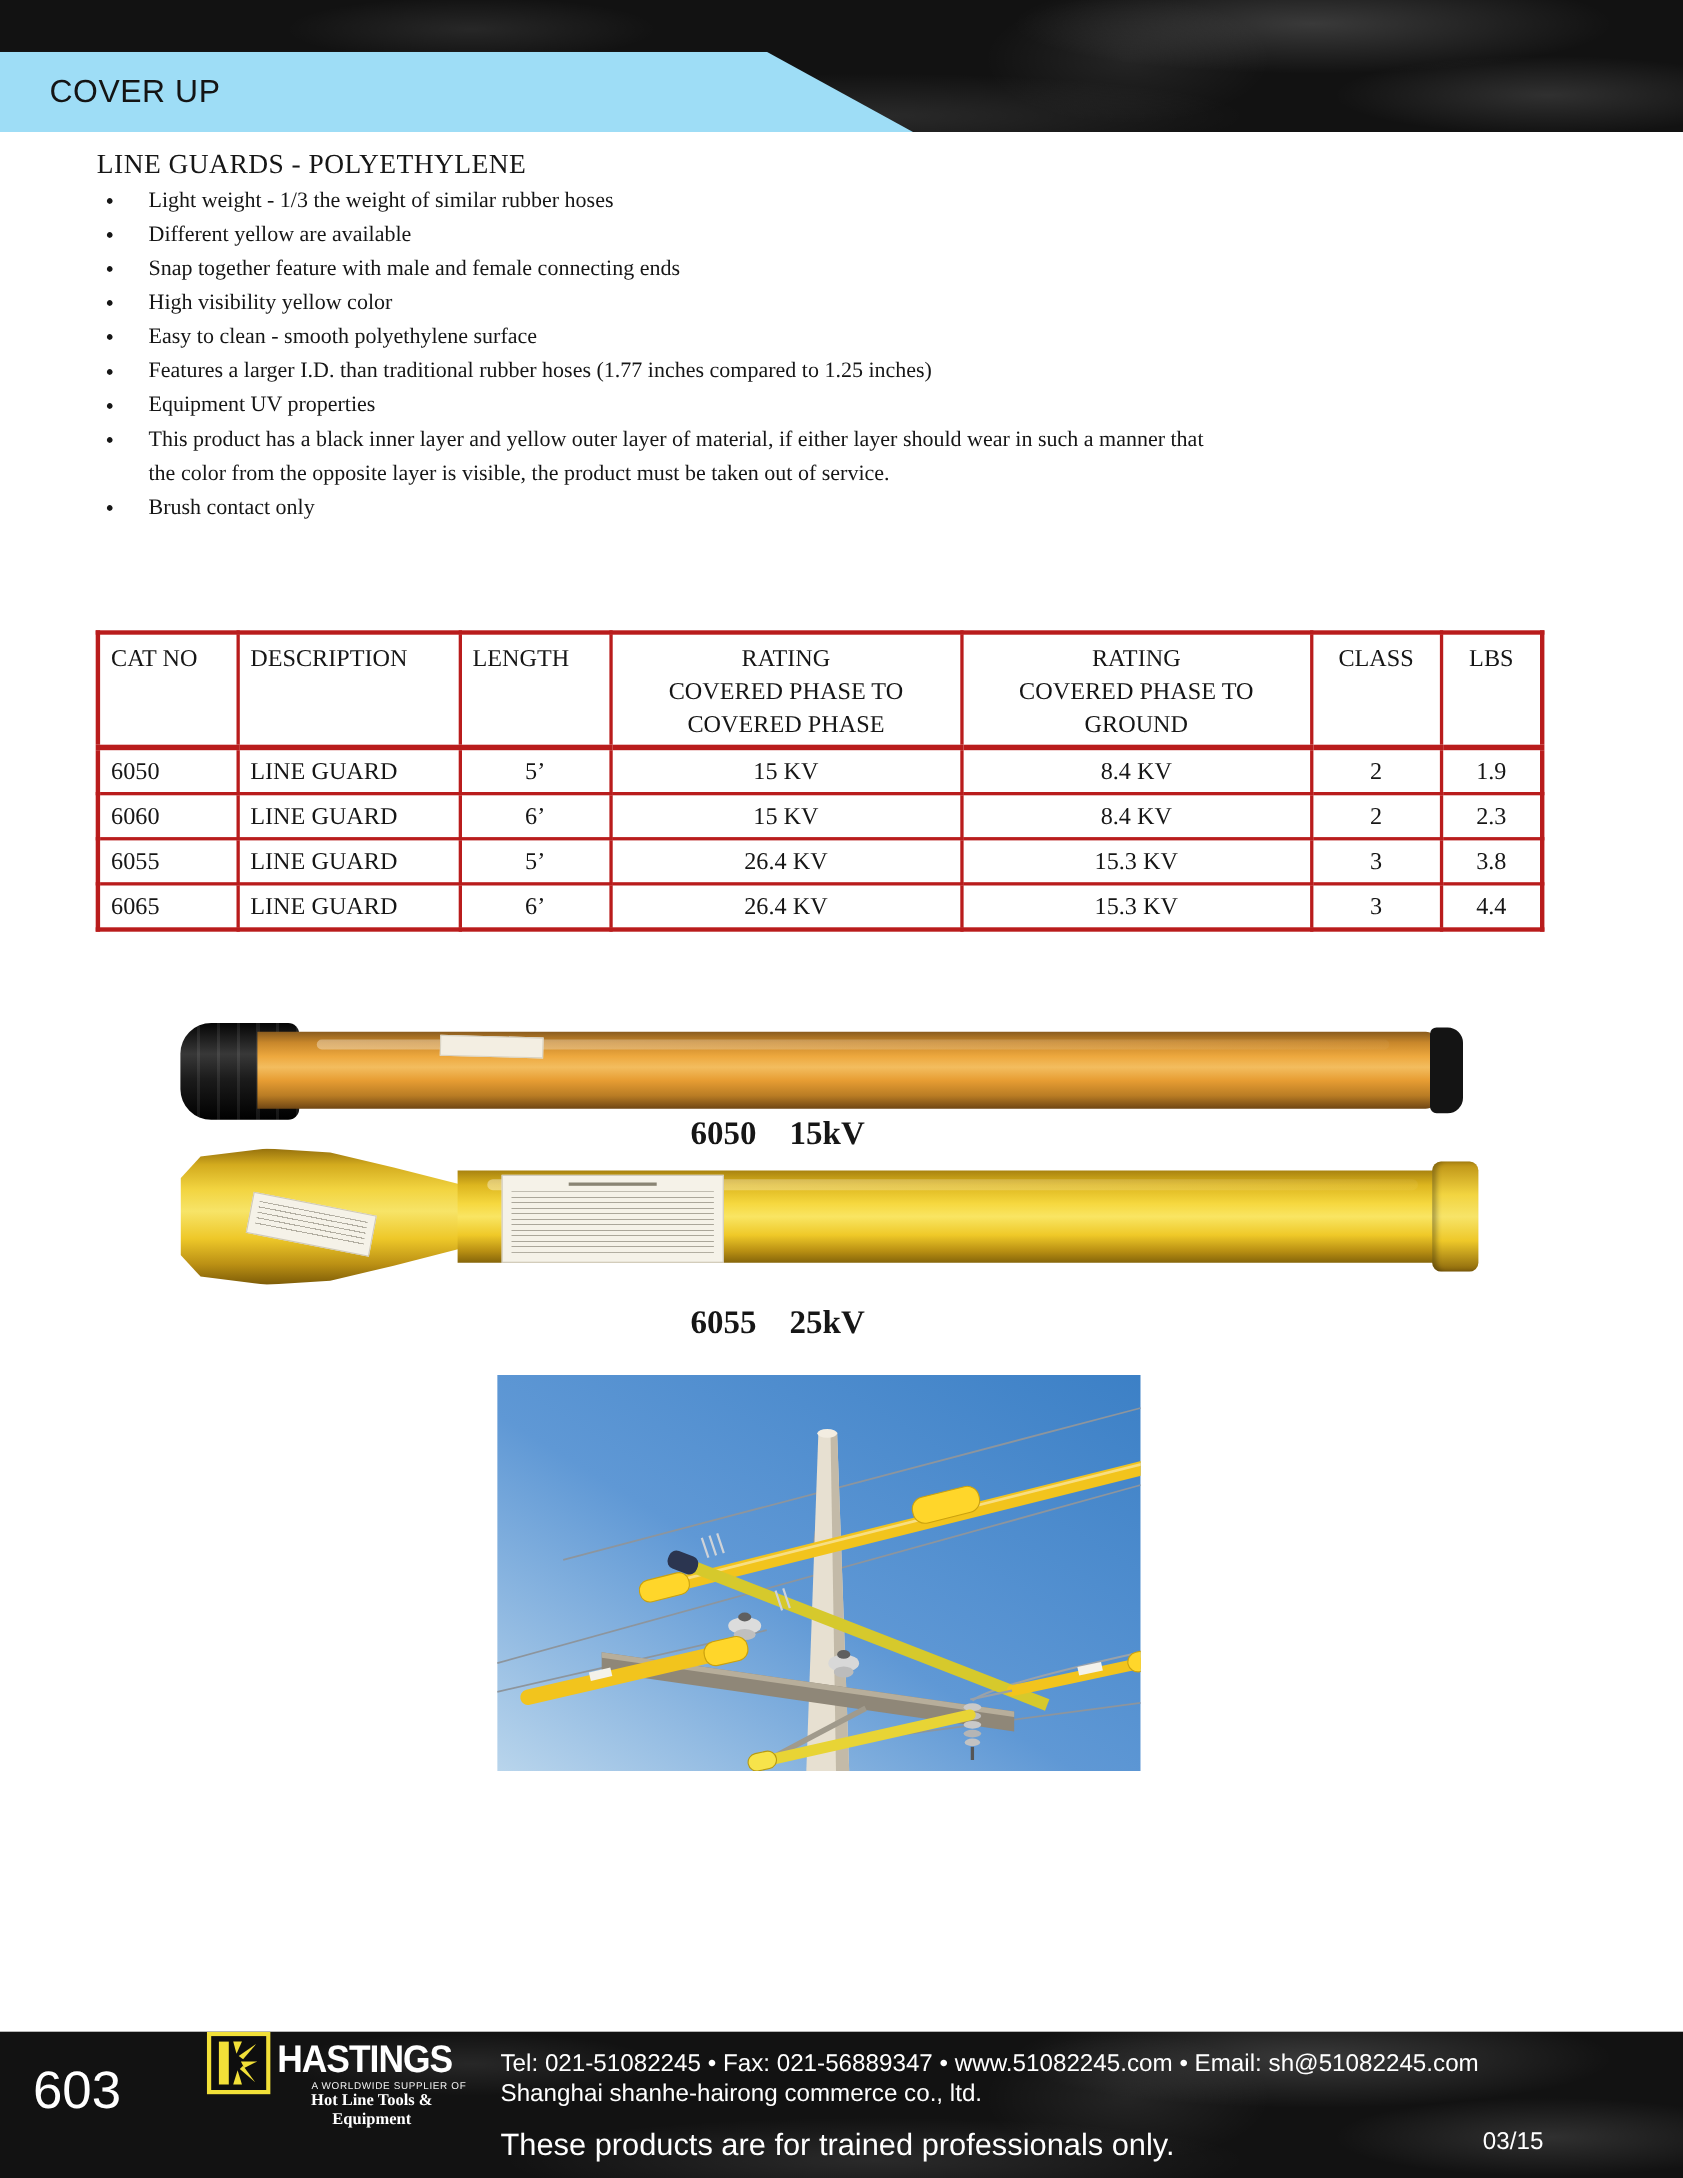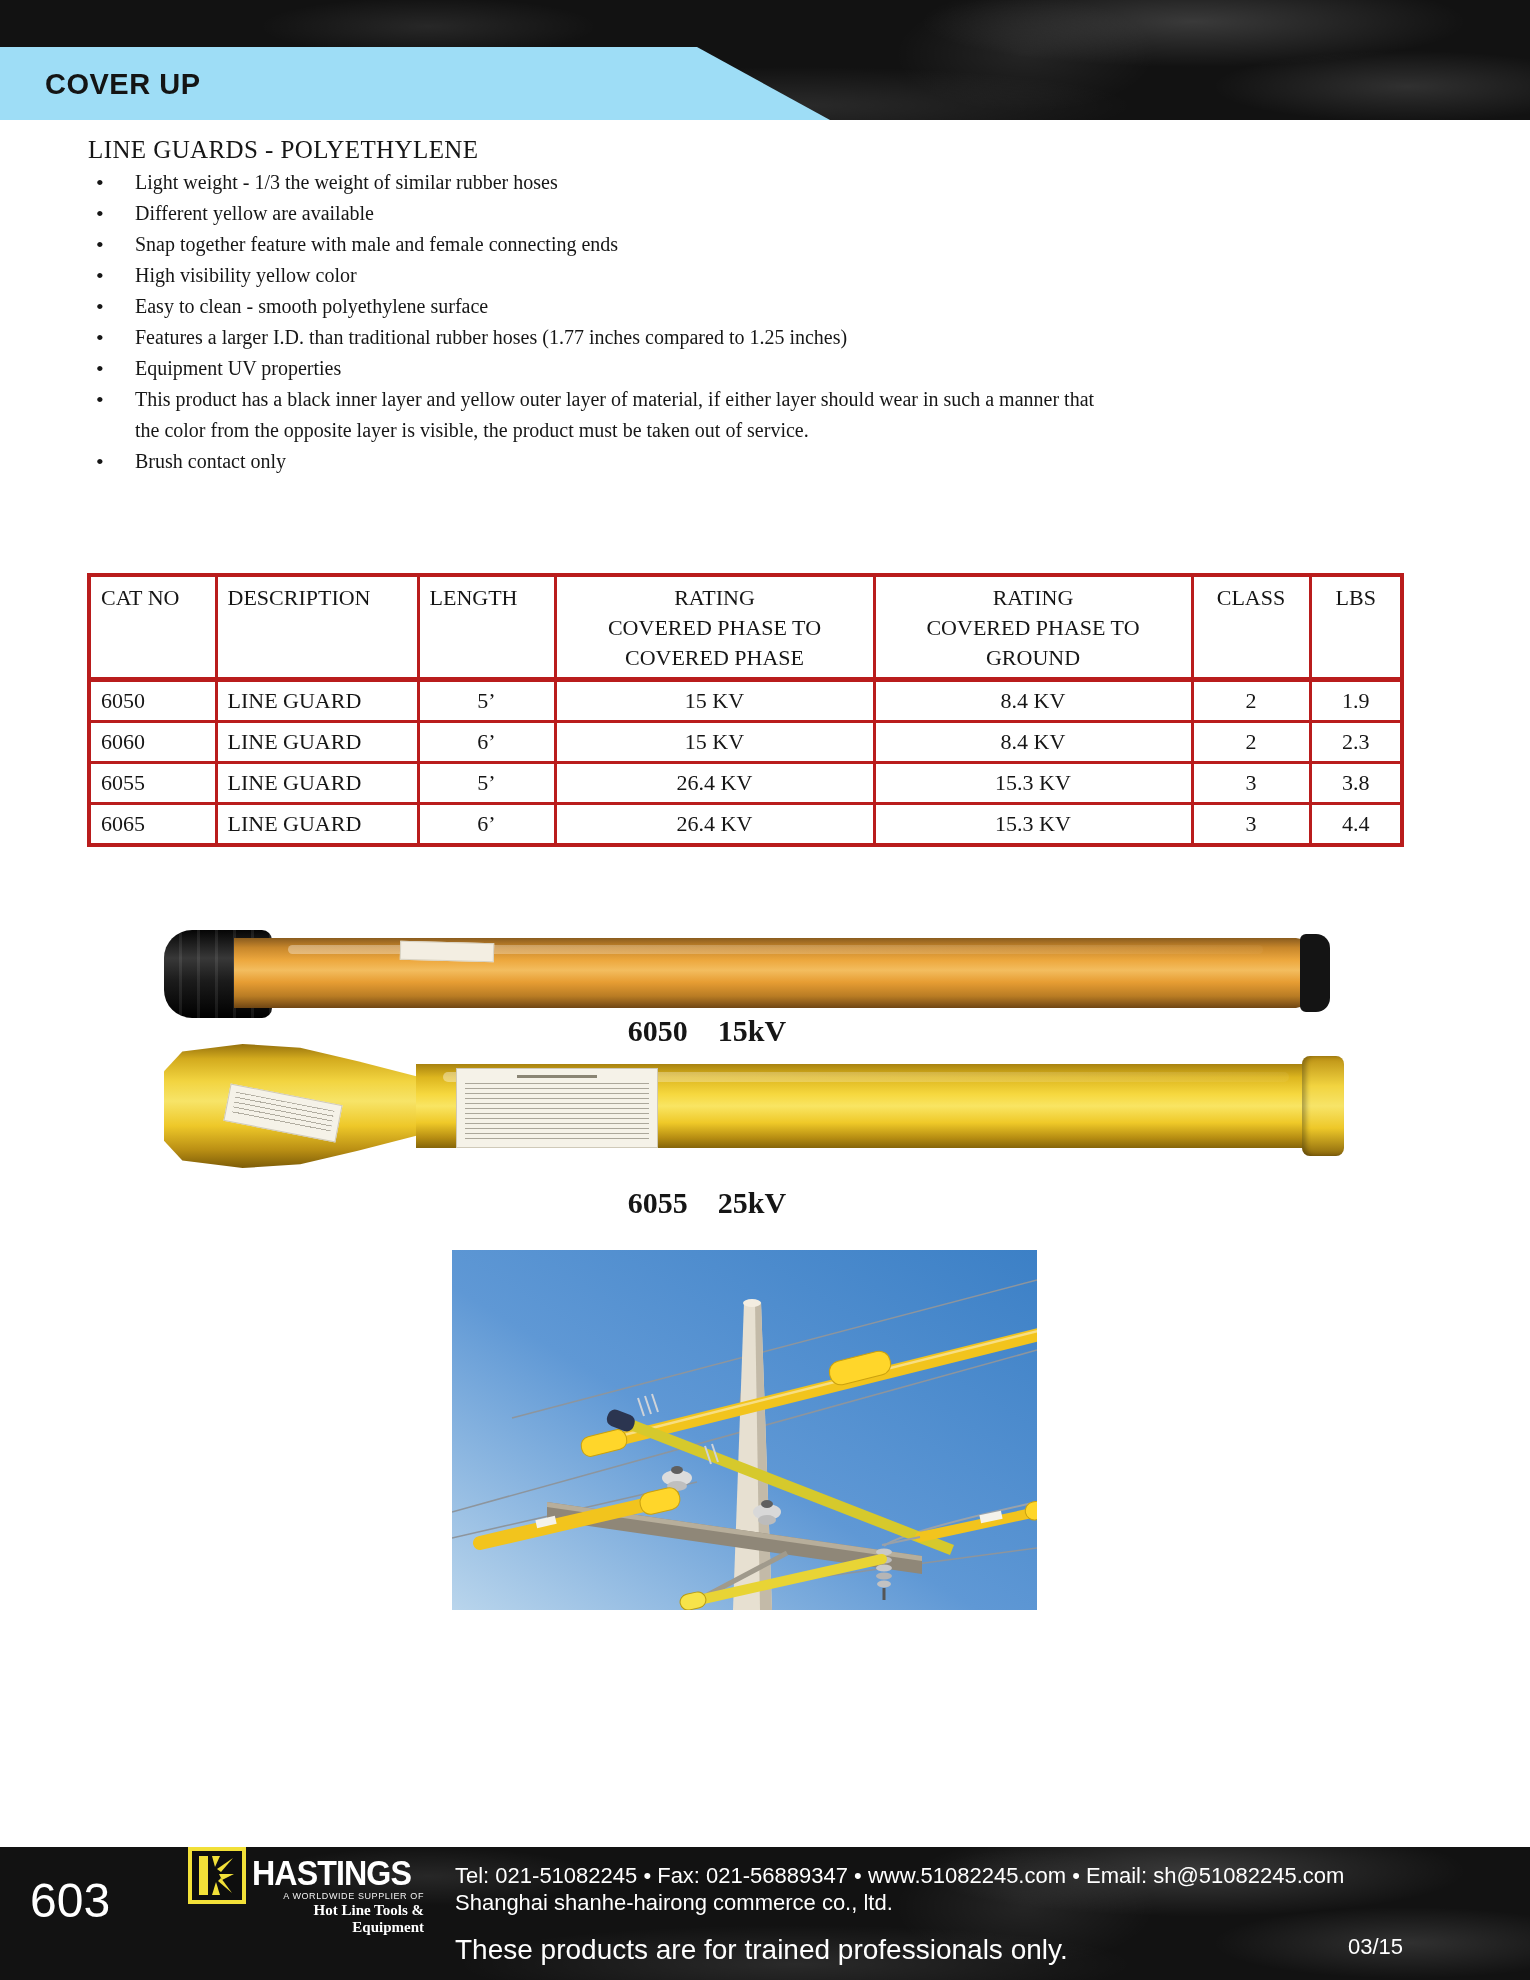--- a/index.html
+++ b/index.html
@@ -12,21 +12,21 @@
       radial-gradient(ellipse 420px 70px at 78% 18%, rgba(255,255,255,.17), transparent 65%),
       radial-gradient(ellipse 300px 55px at 92% 72%, rgba(255,255,255,.13), transparent 65%),
       radial-gradient(ellipse 520px 60px at 52% 88%, rgba(255,255,255,.10), transparent 65%),
       radial-gradient(ellipse 260px 45px at 28% 22%, rgba(255,255,255,.09), transparent 65%),
       radial-gradient(ellipse 200px 90px at 67% 45%, rgba(255,255,255,.08), transparent 65%);}
 
   .top-strip{position:absolute;left:0;top:0;width:1530px;height:120px;}
   .banner{position:absolute;left:0;top:47px;width:830px;height:73px;background:#9EDDF6;
           clip-path:polygon(0 0,697px 0,830px 100%,0 100%);}
   .banner-title{position:absolute;left:45px;top:50%;transform:translateY(-50%);
-          font-family:"Liberation Sans",sans-serif;font-weight:bold;font-size:29px;
+          font-family:"Liberation Sans",sans-serif;font-weight:normal;font-size:29px;
           letter-spacing:.5px;color:#141414;}
 
   
   .heading{position:absolute;left:88px;top:136px;margin:0;font-size:25px;font-weight:normal;
            letter-spacing:.4px;}
   .bullets{position:absolute;left:88px;top:167px;width:1020px;margin:0;padding:0;list-style:none;
            font-size:20px;line-height:31px;}
   .bullets li{position:relative;padding-left:47px;}
   .bullets li::before{content:"\2022";position:absolute;left:8px;top:0;font-size:22px;}
 
@@ -92,21 +92,21 @@
   
   .footer{position:absolute;left:0;top:1847px;width:1530px;height:133px;color:#fff;
           font-family:"Liberation Sans",sans-serif;}
   .page-num{position:absolute;left:30px;top:26px;font-size:48px;}
   .logo{position:absolute;left:188px;top:0;display:flex;}
   .logo-icon{width:58px;height:57px;}
   .logo-text{margin-left:6px;width:172px;margin-top:10px;}
   .logo-name{font-size:35px;font-weight:bold;letter-spacing:-1px;line-height:32px;
              transform:scaleX(.92);transform-origin:left;}
   .logo-tag1{font-size:9px;letter-spacing:.6px;text-align:right;margin-top:2px;color:#f2f2f2;}
-  .logo-tag2{font-family:"Liberation Serif",serif;font-weight:bold;font-size:15px;text-align:right;
+  .logo-tag2{font-family:"Liberation Serif",serif;font-weight:bold;font-size:15px;text-align:center;
              margin-top:1px;}
   .contact1{position:absolute;left:455px;top:16px;font-size:22px;}
   .contact2{position:absolute;left:455px;top:43px;font-size:22px;}
   .disclaimer{position:absolute;left:455px;top:87px;font-size:28px;}
   .datecode{position:absolute;left:1348px;top:87px;font-size:22px;}
 </style>
 </head>
 <body>
 
 <div class="page">

